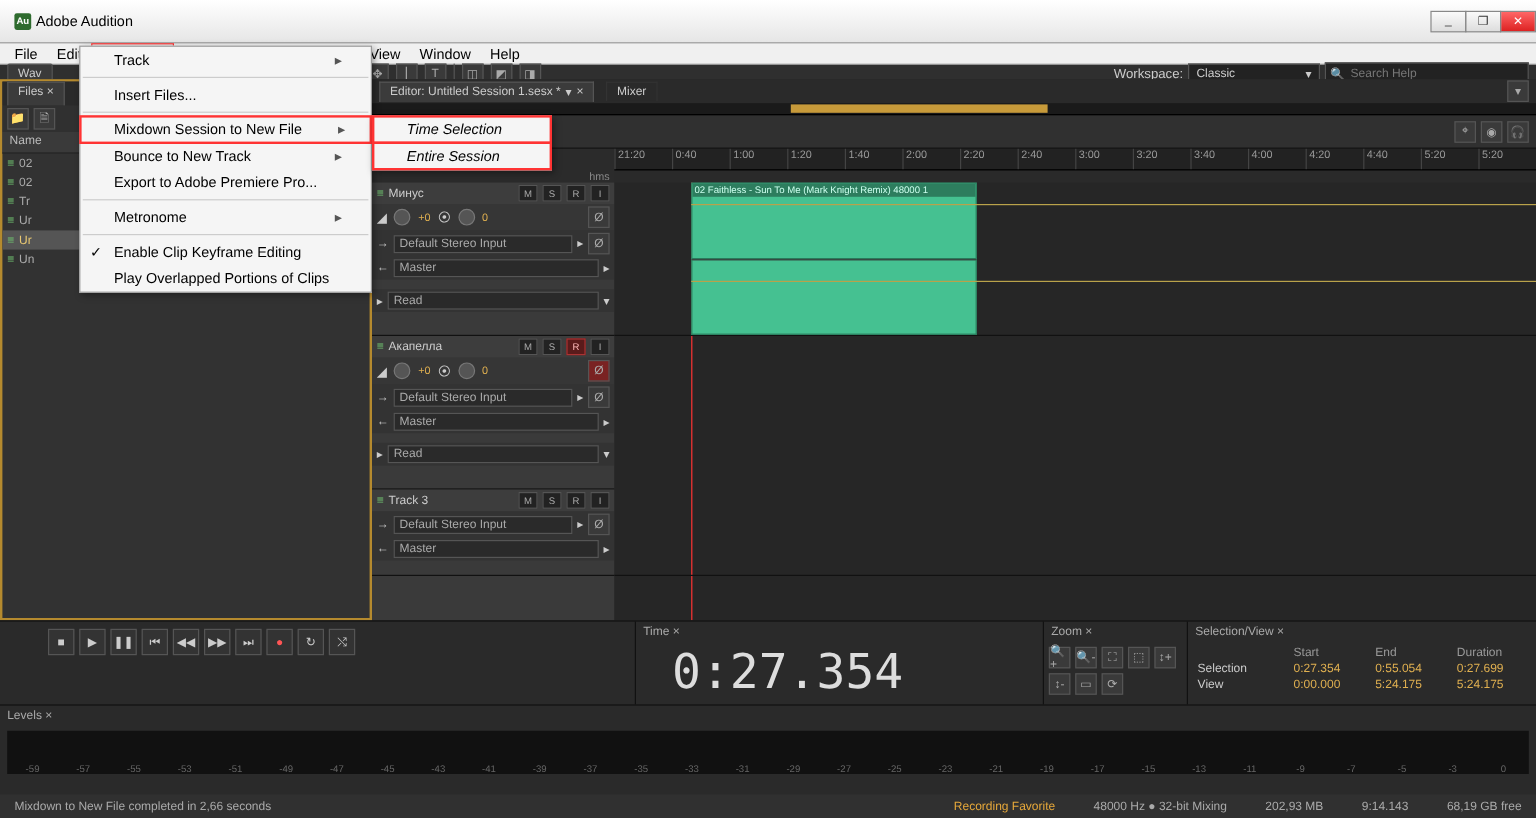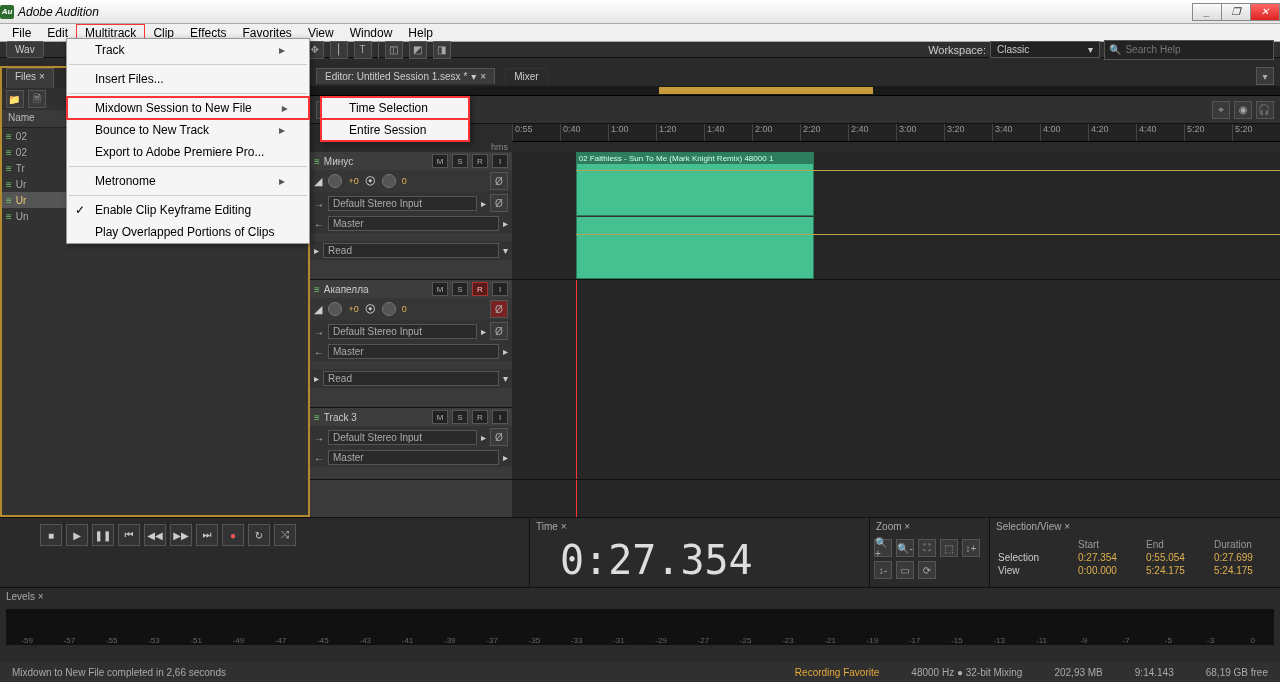--- a/index.html
+++ b/index.html
@@ -1,18 +1,18 @@
 <!DOCTYPE html>
 <html><head>
 <meta charset="utf-8">
 <style>
   * { box-sizing: border-box; margin: 0; padding: 0; font-family: "Segoe UI", Tahoma, sans-serif; }
   body { width: 1280px; height: 682px; background: #2a2a2a; color: #ccc; font-size: 11px; overflow: hidden; position: relative; }
   
-  .titlebar { height: 24px; background: linear-gradient(#fff,#e6e6e6); display: flex; align-items: center; padding-left: 0; border-bottom: 1px solid #aaa; font-style: italic; }
+  .titlebar { height: 36px; background: linear-gradient(#fff,#e6e6e6); display: flex; align-items: center; padding-left: 12px; border-bottom: 1px solid #aaa; }
   .titlebar .logo { width: 14px; height: 14px; background:#2e6b2e; color:#fff; font-size:8px; font-weight:bold; display:flex;align-items:center;justify-content:center; border-radius:2px; margin-right:4px;}
   .titlebar .title { color:#000; font-size:12px; }
   .titlebar .winbtns { margin-left:auto; display:flex; }
   .titlebar .winbtn { width:30px; height:18px; border:1px solid #888; background:linear-gradient(#fafafa,#ddd); display:flex;align-items:center;justify-content:center; font-size:10px; color:#333; margin-left:-1px;}
   .titlebar .winbtn.close { background:linear-gradient(#f66,#d22); color:#fff; }
   
   .menubar { height: 18px; background:#f0f0f0; display:flex; align-items:center; padding:0 4px; gap:0; color:#000; font-size:12px; border-bottom:1px solid #aaa; }
   .menubar .mi { padding:1px 8px; cursor:default; }
   .menubar .mi.hot { border:1px solid #f33; }
   
@@ -87,21 +87,21 @@
   .status { position:absolute; left:0; right:0; bottom:0; height:20px; background:#303030; display:flex; align-items:center; padding:0 12px; gap:32px; font-size:10px; color:#aaa;}
   .status .warn { color:#e6a83a;}
   .status .spacer { flex:1;}
   
   .menu-pop { position:absolute; background:#f5f5f5; border:1px solid #999; color:#000; font-size:12px; box-shadow:2px 2px 6px rgba(0,0,0,.4); z-index:50;}
   .menu-pop .mrow { padding:4px 24px 4px 28px; display:flex; justify-content:space-between; gap:30px; white-space:nowrap;}
   .menu-pop .mrow .arr { color:#555;}
   .menu-pop hr { border:none; border-top:1px solid #ccc; margin:3px 2px;}
   .menu-pop .check { position:absolute; left:8px;}
   .redbox { outline:2px solid #f33; outline-offset:-1px;}
-  .submenu { left:320px; }
+  .submenu { left:310px;font-style:italic; }
 </style>
 </head>
 <body>
 
 <div class="titlebar">
   <div class="logo">Au</div>
   <div class="title">Adobe Audition</div>
   <div class="winbtns">
     <div class="winbtn">_</div>
     <div class="winbtn">❐</div>
@@ -207,21 +207,21 @@
         <div class="iconsq">◉</div>
         <div class="iconsq">🎧</div>
       </div>
     </div>
     <div class="ruler-wrap">
       <div class="trackhead-col" style="background:#2b2b2b; display:flex; align-items:flex-end; justify-content:flex-end; padding-right:4px; font-size:9px; color:#888;">
           <span>hms</span>
         </div>
       <div class="timeline-col">
         <div class="ruler">
-          <div class="tick">0:55</div>
+          <div class="tick">21:20</div>
             <div class="tick">0:40</div>
             <div class="tick">1:00</div>
             <div class="tick">1:20</div>
             <div class="tick">1:40</div>
             <div class="tick">2:00</div>
             <div class="tick">2:20</div>
             <div class="tick">2:40</div>
             <div class="tick">3:00</div>
             <div class="tick">3:20</div>
             <div class="tick">3:40</div>

